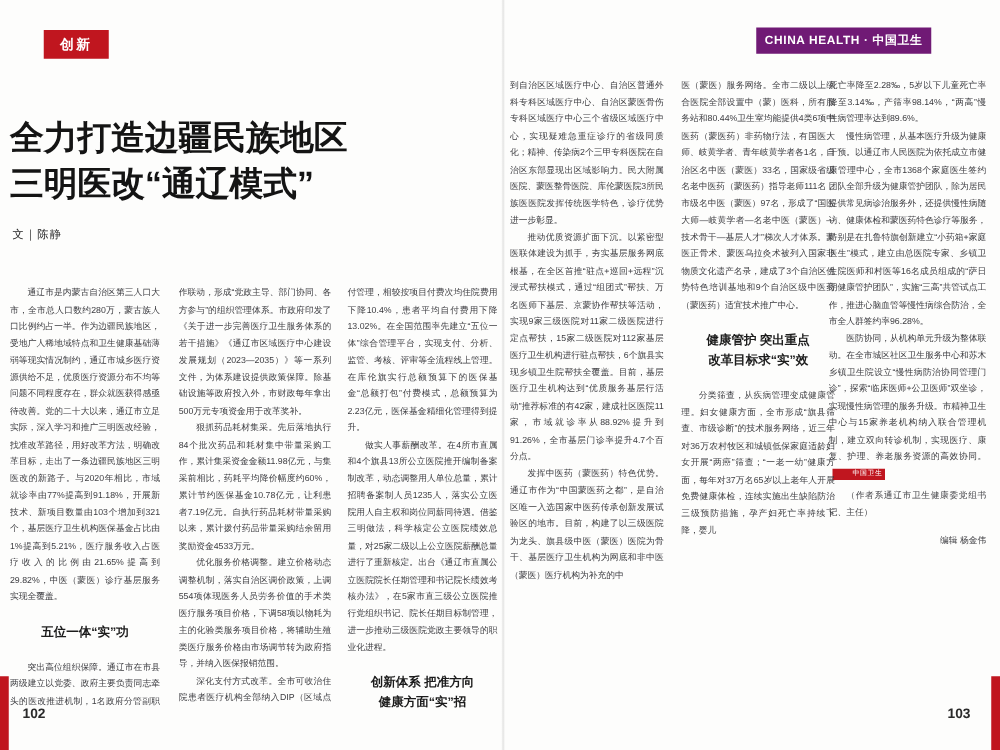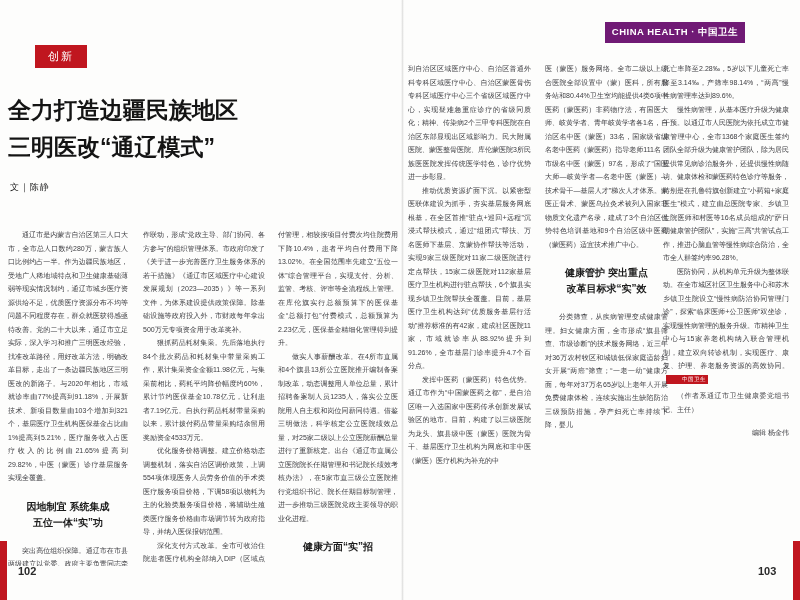--- a/index.html
+++ b/index.html
@@ -10,32 +10,32 @@
     overflow:hidden;
   }
   
   .fold {
     position:absolute; left:401px; top:0; width:3px; height:600px;
     background:linear-gradient(90deg, rgba(0,0,0,0), rgba(0,0,0,0.10), rgba(0,0,0,0));
   }
   
   .badge-left {
     position:absolute; left:35px; top:24px;
-    background:#c0161f; color:#fff; font-size:11px; font-weight:normal;
-    padding:4px 13px; letter-spacing:2px;margin-top:21px;
+    background:#c0161f; color:#fff; font-size:11px; font-weight:bold;
+    padding:4px 13px; letter-spacing:2px;
   }
   .badge-right {
     position:absolute; right:55px; top:22px;
     background:#701a75; color:#fff; font-size:9.5px; font-weight:bold;
     padding:4px 7px; letter-spacing:0.5px;
   }
   
   .title {
     position:absolute; left:8px; top:92px; width:300px;
-    font-size:23px; line-height:37px; font-weight:800; color:#141414;
+    font-size:27px; line-height:37px; font-weight:800; color:#141414;
     letter-spacing:0px;
   }
   .byline {
     position:absolute; left:10px; top:181px;
     font-size:9px; font-weight:normal; color:#222; letter-spacing:1px;
   }
   
   .col {
     position:absolute; overflow:hidden;
     font-size:7px; line-height:13.5px; color:#3c3c40;
@@ -81,35 +81,35 @@
   <div class="title">
     <div>全力打造边疆民族地区</div>
     <div>三明医改“通辽模式”</div>
   </div>
 
   <div class="byline">文｜陈静</div>
 
   <div class="col col-1">
       <p class="p">通辽市是内蒙古自治区第三人口大市，全市总人口数约280万，蒙古族人口比例约占一半。作为边疆民族地区，受地广人稀地域特点和卫生健康基础薄弱等现实情况制约，通辽市城乡医疗资源供给不足，优质医疗资源分布不均等问题不同程度存在，群众就医获得感亟待改善。党的二十大以来，通辽市立足实际，深入学习和推广三明医改经验，找准改革路径，用好改革方法，明确改革目标，走出了一条边疆民族地区三明医改的新路子。与2020年相比，市域就诊率由77%提高到91.18%，开展新技术、新项目数量由103个增加到321个，基层医疗卫生机构医保基金占比由1%提高到5.21%，医疗服务收入占医疗收入的比例由21.65%提高到29.82%，中医（蒙医）诊疗基层服务实现全覆盖。</p>
       <div class="subhead">
-        <div>因地制宜 系统集成</div>
         <div>五位一体“实”功</div>
       </div>
       <p class="p">突出高位组织保障。通辽市在市县两级建立以党委、政府主要负责同志牵头的医改推进机制，1名政府分管副职统一分管“三医”工作，强化多部门协</p>
     </div>
   <div class="col col-2">
       <p class="pc">作联动，形成“党政主导、部门协同、各方参与”的组织管理体系。市政府印发了《关于进一步完善医疗卫生服务体系的若干措施》《通辽市区域医疗中心建设发展规划（2023—2035）》等一系列文件，为体系建设提供政策保障。除基础设施等政府投入外，市财政每年拿出500万元专项资金用于改革奖补。</p>
       <p class="p">狠抓药品耗材集采。先后落地执行84个批次药品和耗材集中带量采购工作，累计集采资金金额11.98亿元，与集采前相比，药耗平均降价幅度约60%，累计节约医保基金10.78亿元，让利患者7.19亿元。自执行药品耗材带量采购以来，累计拨付药品带量采购结余留用奖励资金4533万元。</p>
       <p class="p">优化服务价格调整。建立价格动态调整机制，落实自治区调价政策，上调554项体现医务人员劳务价值的手术类医疗服务项目价格，下调58项以物耗为主的化验类服务项目价格，将辅助生殖类医疗服务价格由市场调节转为政府指导，并纳入医保报销范围。</p>
       <p class="p">深化支付方式改革。全市可收治住院患者医疗机构全部纳入DIP（区域点数法总额预算和按病种分值付费）支</p>
     </div>
   <div class="col col-3">
       <p class="pc">付管理，相较按项目付费次均住院费用下降10.4%，患者平均自付费用下降13.02%。在全国范围率先建立“五位一体”综合管理平台，实现支付、分析、监管、考核、评审等全流程线上管理。在库伦旗实行总额预算下的医保基金“总额打包”付费模式，总额预算为2.23亿元，医保基金精细化管理得到提升。</p>
       <p class="p">做实人事薪酬改革。在4所市直属和4个旗县13所公立医院推开编制备案制改革，动态调整用人单位总量，累计招聘备案制人员1235人，落实公立医院用人自主权和岗位同薪同待遇。借鉴三明做法，科学核定公立医院绩效总量，对25家二级以上公立医院薪酬总量进行了重新核定。出台《通辽市直属公立医院院长任期管理和书记院长绩效考核办法》，在5家市直三级公立医院推行党组织书记、院长任期目标制管理，进一步推动三级医院党政主要领导的职业化进程。</p>
       <div class="subhead">
+        <div>创新体系 把准方向</div>
         <div>健康方面“实”招</div>
       </div>
     </div>
   <div class="col col-4">
       <p class="pc">到自治区区域医疗中心、自治区普通外科专科区域医疗中心、自治区蒙医骨伤专科区域医疗中心三个省级区域医疗中心，实现疑难急重症诊疗的省级同质化；精神、传染病2个三甲专科医院在自治区东部显现出区域影响力。民大附属医院、蒙医整骨医院、库伦蒙医院3所民族医医院发挥传统医学特色，诊疗优势进一步彰显。</p>
       <p class="p">推动优质资源扩面下沉。以紧密型医联体建设为抓手，夯实基层服务网底根基，在全区首推“驻点+巡回+远程”沉浸式帮扶模式，通过“组团式”帮扶、万名医师下基层、京蒙协作帮扶等活动，实现9家三级医院对11家二级医院进行定点帮扶，15家二级医院对112家基层医疗卫生机构进行驻点帮扶，6个旗县实现乡镇卫生院帮扶全覆盖。目前，基层医疗卫生机构达到“优质服务基层行活动”推荐标准的有42家，建成社区医院11家，市域就诊率从88.92%提升到91.26%，全市基层门诊率提升4.7个百分点。</p>
       <p class="p">发挥中医药（蒙医药）特色优势。通辽市作为“中国蒙医药之都”，是自治区唯一入选国家中医药传承创新发展试验区的地市。目前，构建了以三级医院为龙头、旗县级中医（蒙医）医院为骨干、基层医疗卫生机构为网底和非中医（蒙医）医疗机构为补充的中</p>
     </div>
   <div class="col col-6">
       <p class="pc">死亡率降至2.28‰，5岁以下儿童死亡率降至3.14‰，产筛率98.14%，“两高”慢性病管理率达到89.6%。</p>

